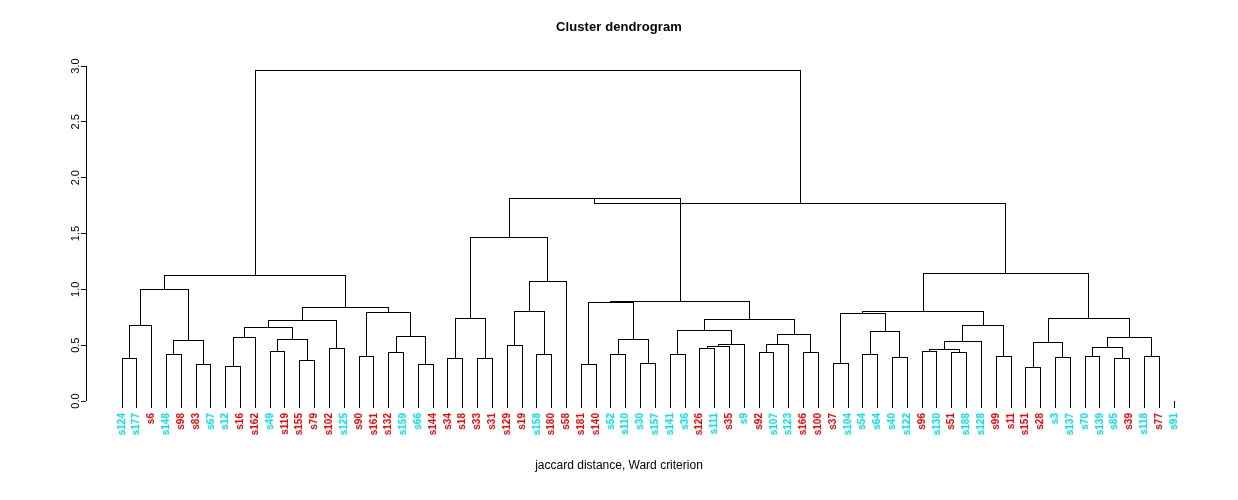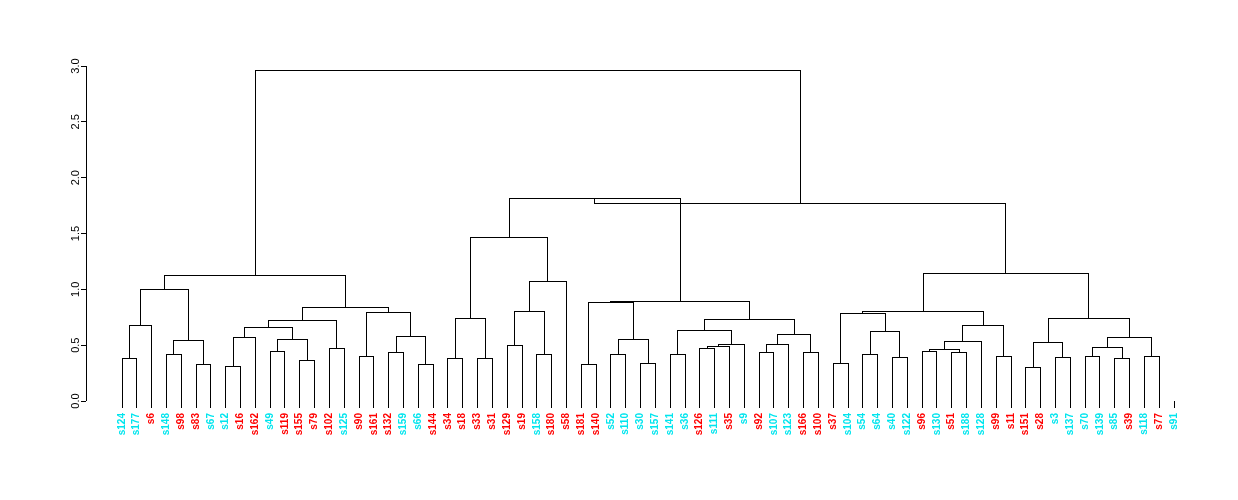--- a/index.html
+++ b/index.html
@@ -54,20 +54,21 @@
     font-size: 10px;
     font-family: "Liberation Sans", sans-serif;
     font-weight: bold;
   }
 </style>
 </head>
 <body>
 
 <div id="page">
 
+  <div id="plot-title">Cluster dendrogram</div>
 
   <svg id="dendro-svg" width="1238" height="500">
     <g id="y-axis-group">
         <line x1="86" y1="401" x2="86" y2="66" class="axis-line" shape-rendering="crispEdges"></line>
         <line x1="81" y1="401" x2="86" y2="401" class="tick-line" shape-rendering="crispEdges"></line>
         <text x="76" y="401" class="ytick-label" text-anchor="middle" dominant-baseline="middle" transform="rotate(-90 76 401)">0.0</text>
         <line x1="81" y1="345.1666666666667" x2="86" y2="345.1666666666667" class="tick-line" shape-rendering="crispEdges"></line>
         <text x="76" y="345.1666666666667" class="ytick-label" text-anchor="middle" dominant-baseline="middle" transform="rotate(-90 76 345.1666666666667)">0.5</text>
         <line x1="81" y1="289.33333333333337" x2="86" y2="289.33333333333337" class="tick-line" shape-rendering="crispEdges"></line>
         <text x="76" y="289.33333333333337" class="ytick-label" text-anchor="middle" dominant-baseline="middle" transform="rotate(-90 76 289.33333333333337)">1.0</text>
@@ -295,14 +296,15 @@
         <text x="1085.0985915492956" y="413" class="leaf-label" fill="#00E5EE" text-anchor="end" dominant-baseline="middle" transform="rotate(-90 1085.0985915492956 413)">s70</text>
         <text x="1099.9154929577464" y="413" class="leaf-label" fill="#00E5EE" text-anchor="end" dominant-baseline="middle" transform="rotate(-90 1099.9154929577464 413)">s139</text>
         <text x="1114.7323943661972" y="413" class="leaf-label" fill="#00E5EE" text-anchor="end" dominant-baseline="middle" transform="rotate(-90 1114.7323943661972 413)">s85</text>
         <text x="1129.5492957746478" y="413" class="leaf-label" fill="#FF0000" text-anchor="end" dominant-baseline="middle" transform="rotate(-90 1129.5492957746478 413)">s39</text>
         <text x="1144.3661971830986" y="413" class="leaf-label" fill="#00E5EE" text-anchor="end" dominant-baseline="middle" transform="rotate(-90 1144.3661971830986 413)">s118</text>
         <text x="1159.1830985915492" y="413" class="leaf-label" fill="#FF0000" text-anchor="end" dominant-baseline="middle" transform="rotate(-90 1159.1830985915492 413)">s77</text>
         <text x="1174" y="413" class="leaf-label" fill="#00E5EE" text-anchor="end" dominant-baseline="middle" transform="rotate(-90 1174 413)">s91</text>
       </g>
   </svg>
 
+  <div id="xlab">jaccard distance, Ward criterion</div>
 
 </div>
 
 </body></html>

